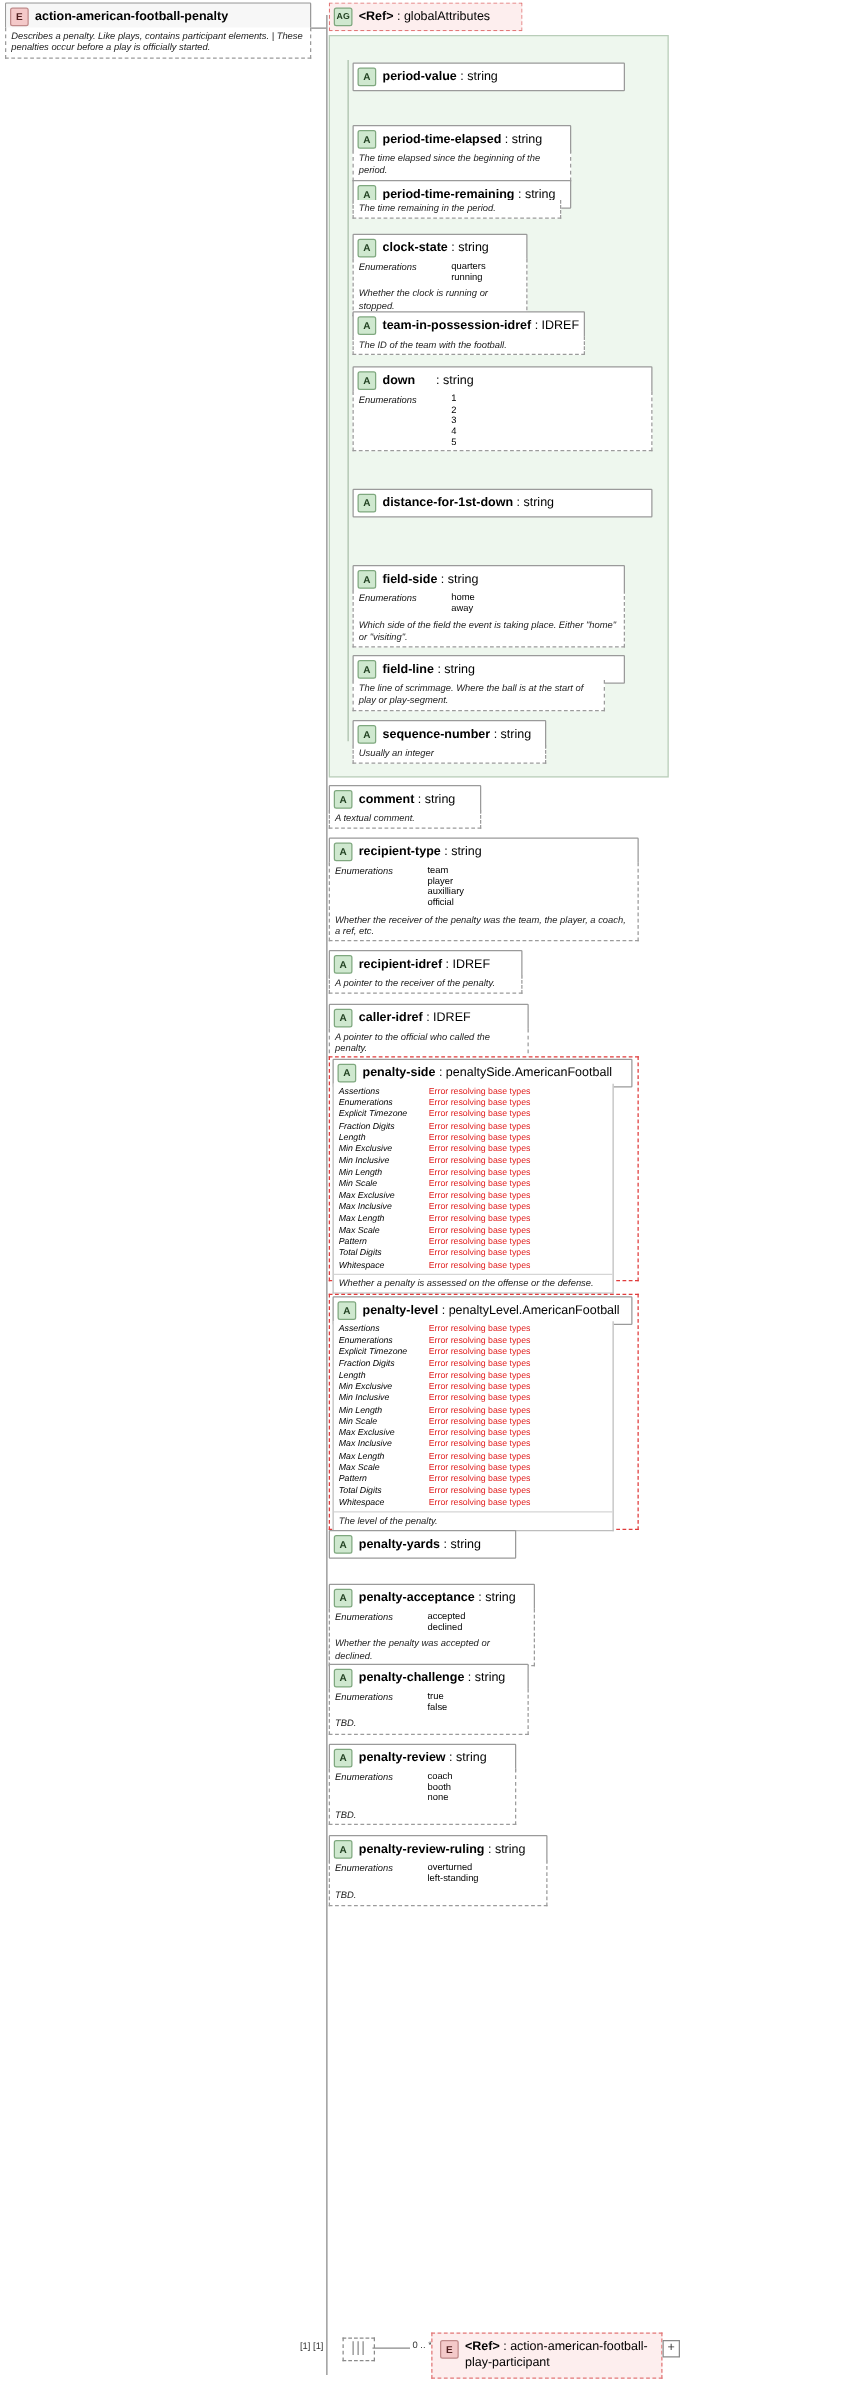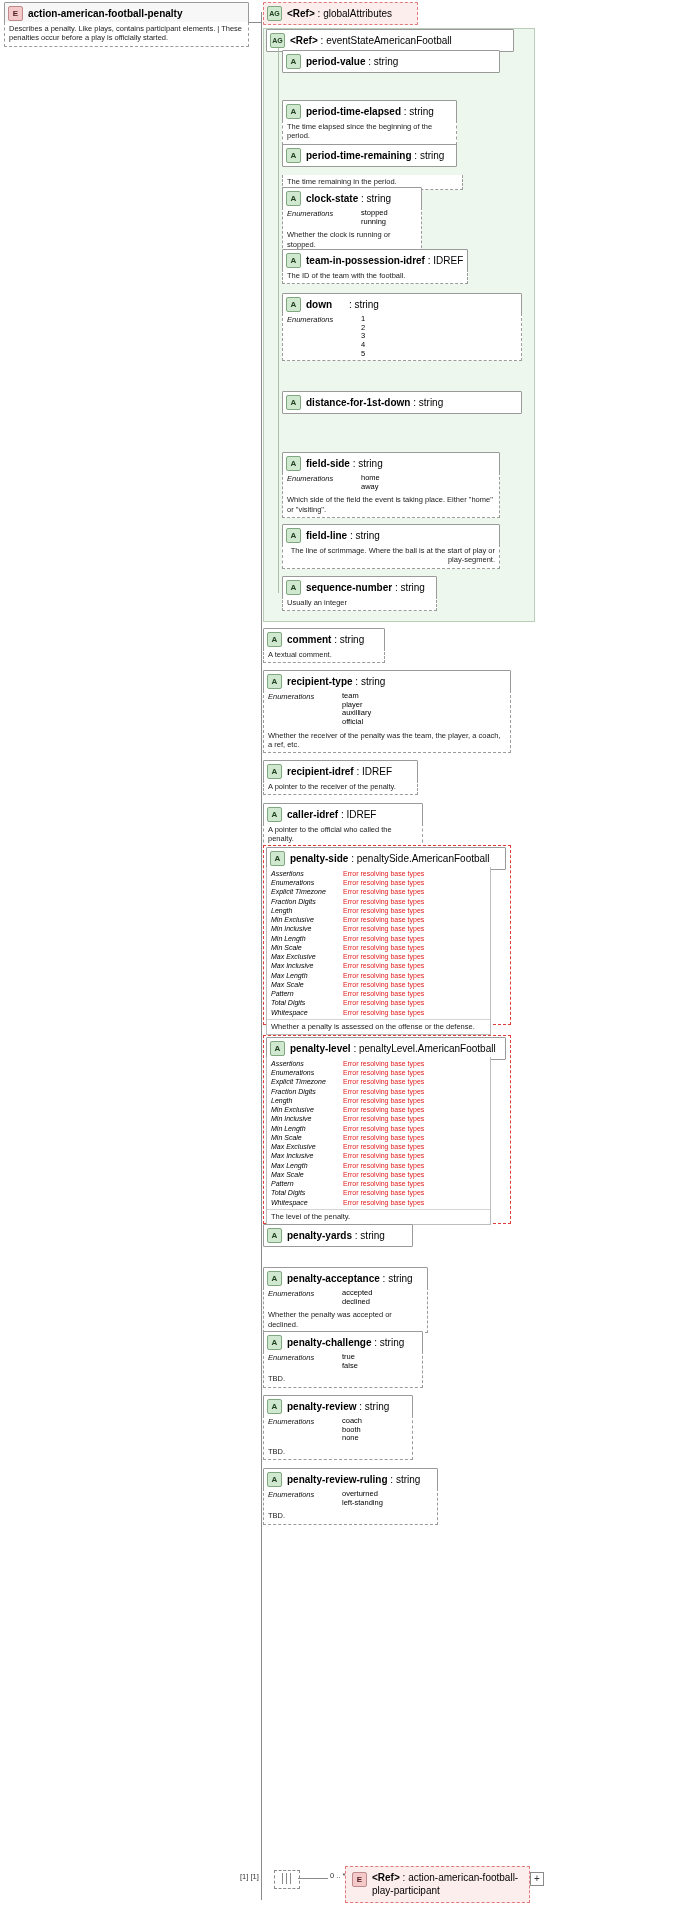--- a/index.html
+++ b/index.html
@@ -10,21 +10,21 @@
   .node{position:absolute;box-sizing:border-box;background:#fff;}
   .nbox{box-sizing:border-box;border:1px solid #9a9a9a;background:#fff;border-radius:1px;}
   .hdr{display:flex;align-items:center;padding:3px 4px 3px 3px;}
   .badge{display:inline-flex;align-items:center;justify-content:center;width:13px;height:13px;border:1px solid #6f7f6f;border-radius:2px;font-size:8px;font-weight:bold;margin-right:5px;flex:none;}
   .badge.A{background:#cfe8cf;border-color:#7fa87f;color:#204020;}
   .badge.AG{background:#cfe8cf;border-color:#7fa87f;color:#204020;font-size:7px;}
   .badge.E{background:#f4c9c9;border-color:#c08a8a;color:#502020;}
   .ttl{font-size:10px;font-weight:bold;color:#000;white-space:nowrap;}
   .ttl .nm{font-weight:bold;}
   .ttl .ty{font-weight:normal;}
-  .desc{font-size:7.5px;line-height:1.25;color:#222;padding:2px 4px 3px 4px;}
+  .desc{font-style:italic;font-size:7.5px;line-height:1.25;color:#222;padding:2px 4px 3px 4px;}
   .enum{display:flex;padding:2px 4px 2px 4px;font-size:7.5px;}
   .enum .lab{font-style:italic;width:74px;flex:none;color:#111;}
   .enum .vals{white-space:pre-line;line-height:1.15;}
 
   
   #el-root{left:4px;top:2px;width:245px;}
   #el-root .hdr{background:#f7f7f7;border-bottom:1px solid #bdbdbd;}
   .dashed-under{border:1px dashed #9b9b9b;border-top:none;}
 
   
@@ -72,27 +72,20 @@
   <div class="node nbox topref" style="left:263px;top:2px;width:155px;">
     <div class="hdr">
       <span class="badge AG">AG</span>
       <span class="ttl"><span class="nm">&lt;Ref&gt;</span>
       <span class="ty">: globalAttributes</span></span>
     </div>
   </div>
 
   <div class="node greenbox" style="left:263px;top:28px;width:272px;height:594px;"></div>
 
-  <div class="node nbox" style="left:266px;top:29px;width:248px;">
-    <div class="hdr">
-      <span class="badge AG">AG</span>
-      <span class="ttl"><span class="nm">&lt;Ref&gt;</span>
-      <span class="ty">: eventStateAmericanFootball</span></span>
-    </div>
-  </div>
 
   <div class="ln lnv" style="left:278px;top:48px;height:545px;background:#a9bfa9;"></div>
 
   <div class="node nbox" style="left:282px;top:50px;width:218px;">
     <div class="hdr">
       <span class="badge A">A</span>
       <span class="ttl"><span class="nm">period-value</span>
       <span class="ty">: string</span></span>
     </div>
   </div>
@@ -108,35 +101,35 @@
     <div class="desc">The time elapsed since the beginning of the period.</div>
   </div>
 
   <div class="node nbox" style="left:282px;top:144px;width:175px;">
     <div class="hdr">
       <span class="badge A">A</span>
       <span class="ttl"><span class="nm">period-time-remaining</span>
       <span class="ty">: string</span></span>
     </div>
   </div>
-  <div class="node dashedbox" style="left:282px;top:175px;width:181px;border-top:none;">
+  <div class="node dashedbox" style="left:282px;top:160px;width:167px;border-top:none;">
     <div class="desc">The time remaining in the period.</div>
   </div>
 
   <div class="node nbox" style="left:282px;top:187px;width:140px;">
     <div class="hdr">
       <span class="badge A">A</span>
       <span class="ttl"><span class="nm">clock-state</span>
       <span class="ty">: string</span></span>
     </div>
   </div>
   <div class="node dashedbox" style="left:282px;top:207px;width:140px;border-top:none;">
     <div class="enum">
       <span class="lab">Enumerations</span>
-      <span class="vals">stopped
+      <span class="vals">quarters
 running</span>
     </div>
     <div class="desc">Whether the clock is running or stopped.</div>
   </div>
 
   <div class="node nbox" style="left:282px;top:249px;width:186px;">
     <div class="hdr">
       <span class="badge A">A</span>
       <span class="ttl"><span class="nm">team-in-possession-idref</span>
       <span class="ty">: IDREF</span></span>
@@ -188,21 +181,21 @@
     <div class="desc">Which side of the field the event is taking place.  Either "home" or "visiting".</div>
   </div>
 
   <div class="node nbox" style="left:282px;top:524px;width:218px;">
     <div class="hdr">
       <span class="badge A">A</span>
       <span class="ttl"><span class="nm">field-line</span>
       <span class="ty">: string</span></span>
     </div>
   </div>
-  <div class="node dashedbox" style="left:282px;top:544px;width:218px;border-top:none;text-align:right;">
+  <div class="node dashedbox" style="left:282px;top:544px;width:202px;border-top:none;">
     <div class="desc">The line of scrimmage. Where the ball is at the start of play or play-segment.</div>
   </div>
 
   <div class="node nbox" style="left:282px;top:576px;width:155px;">
     <div class="hdr">
       <span class="badge A">A</span>
       <span class="ttl"><span class="nm">sequence-number</span>
       <span class="ty">: string</span></span>
     </div>
   </div>

